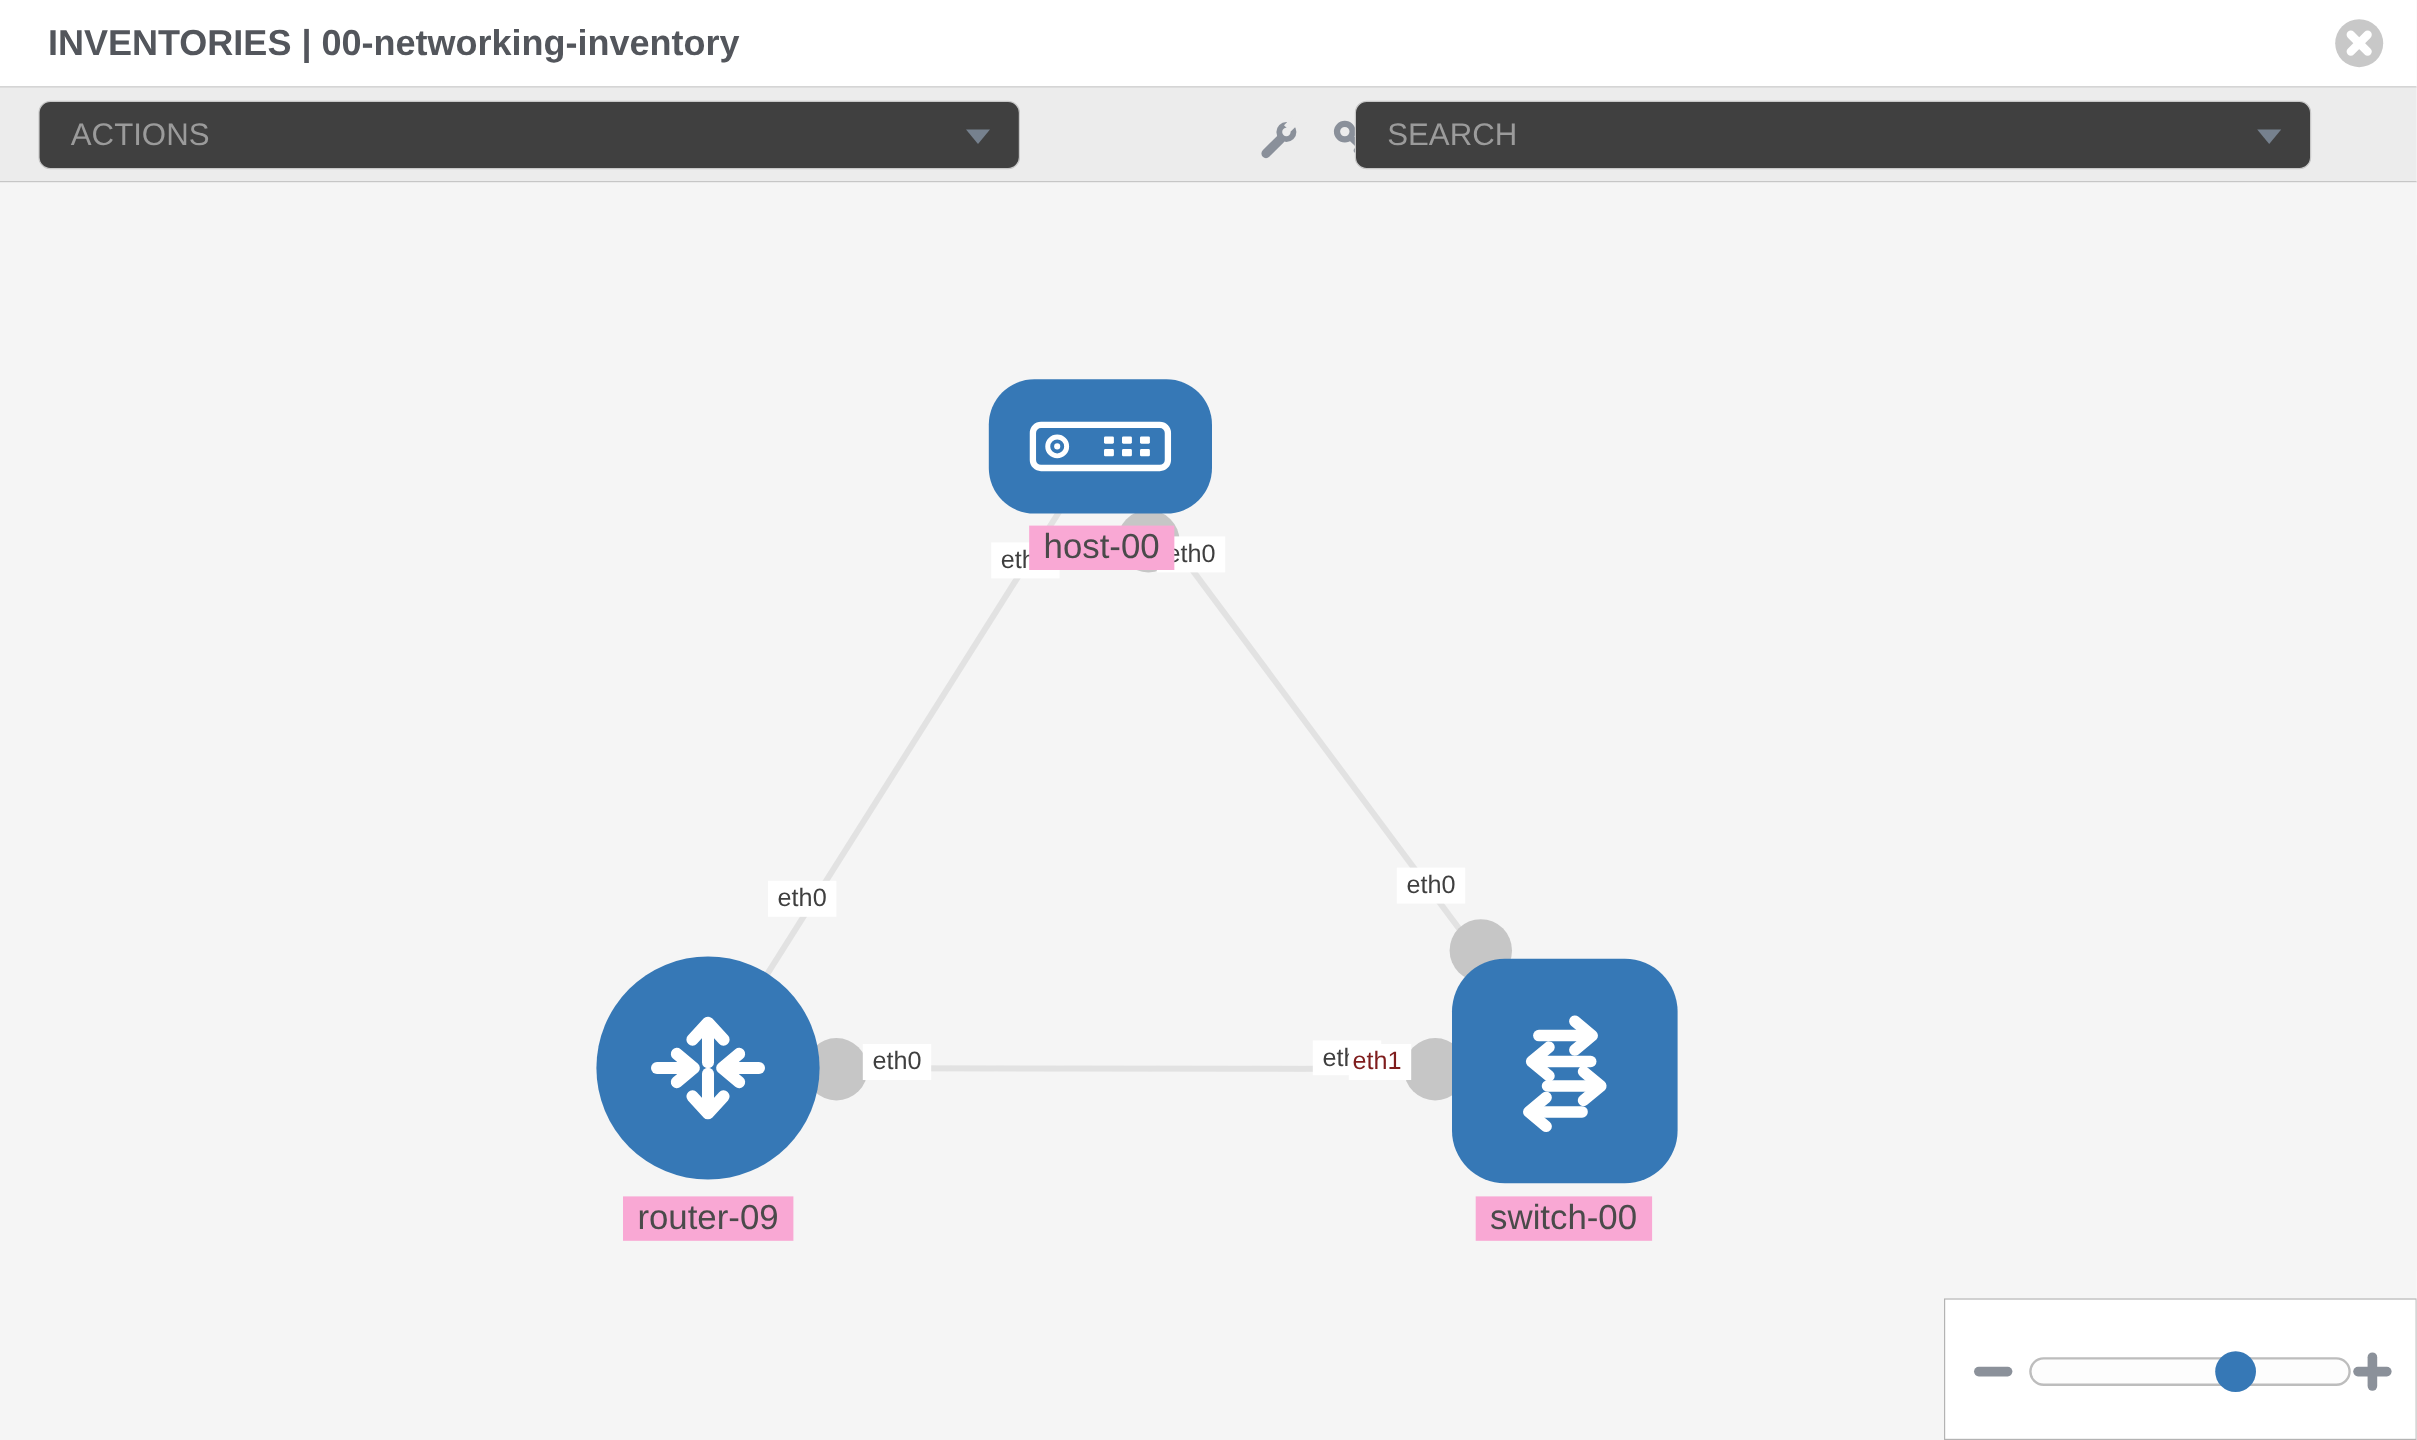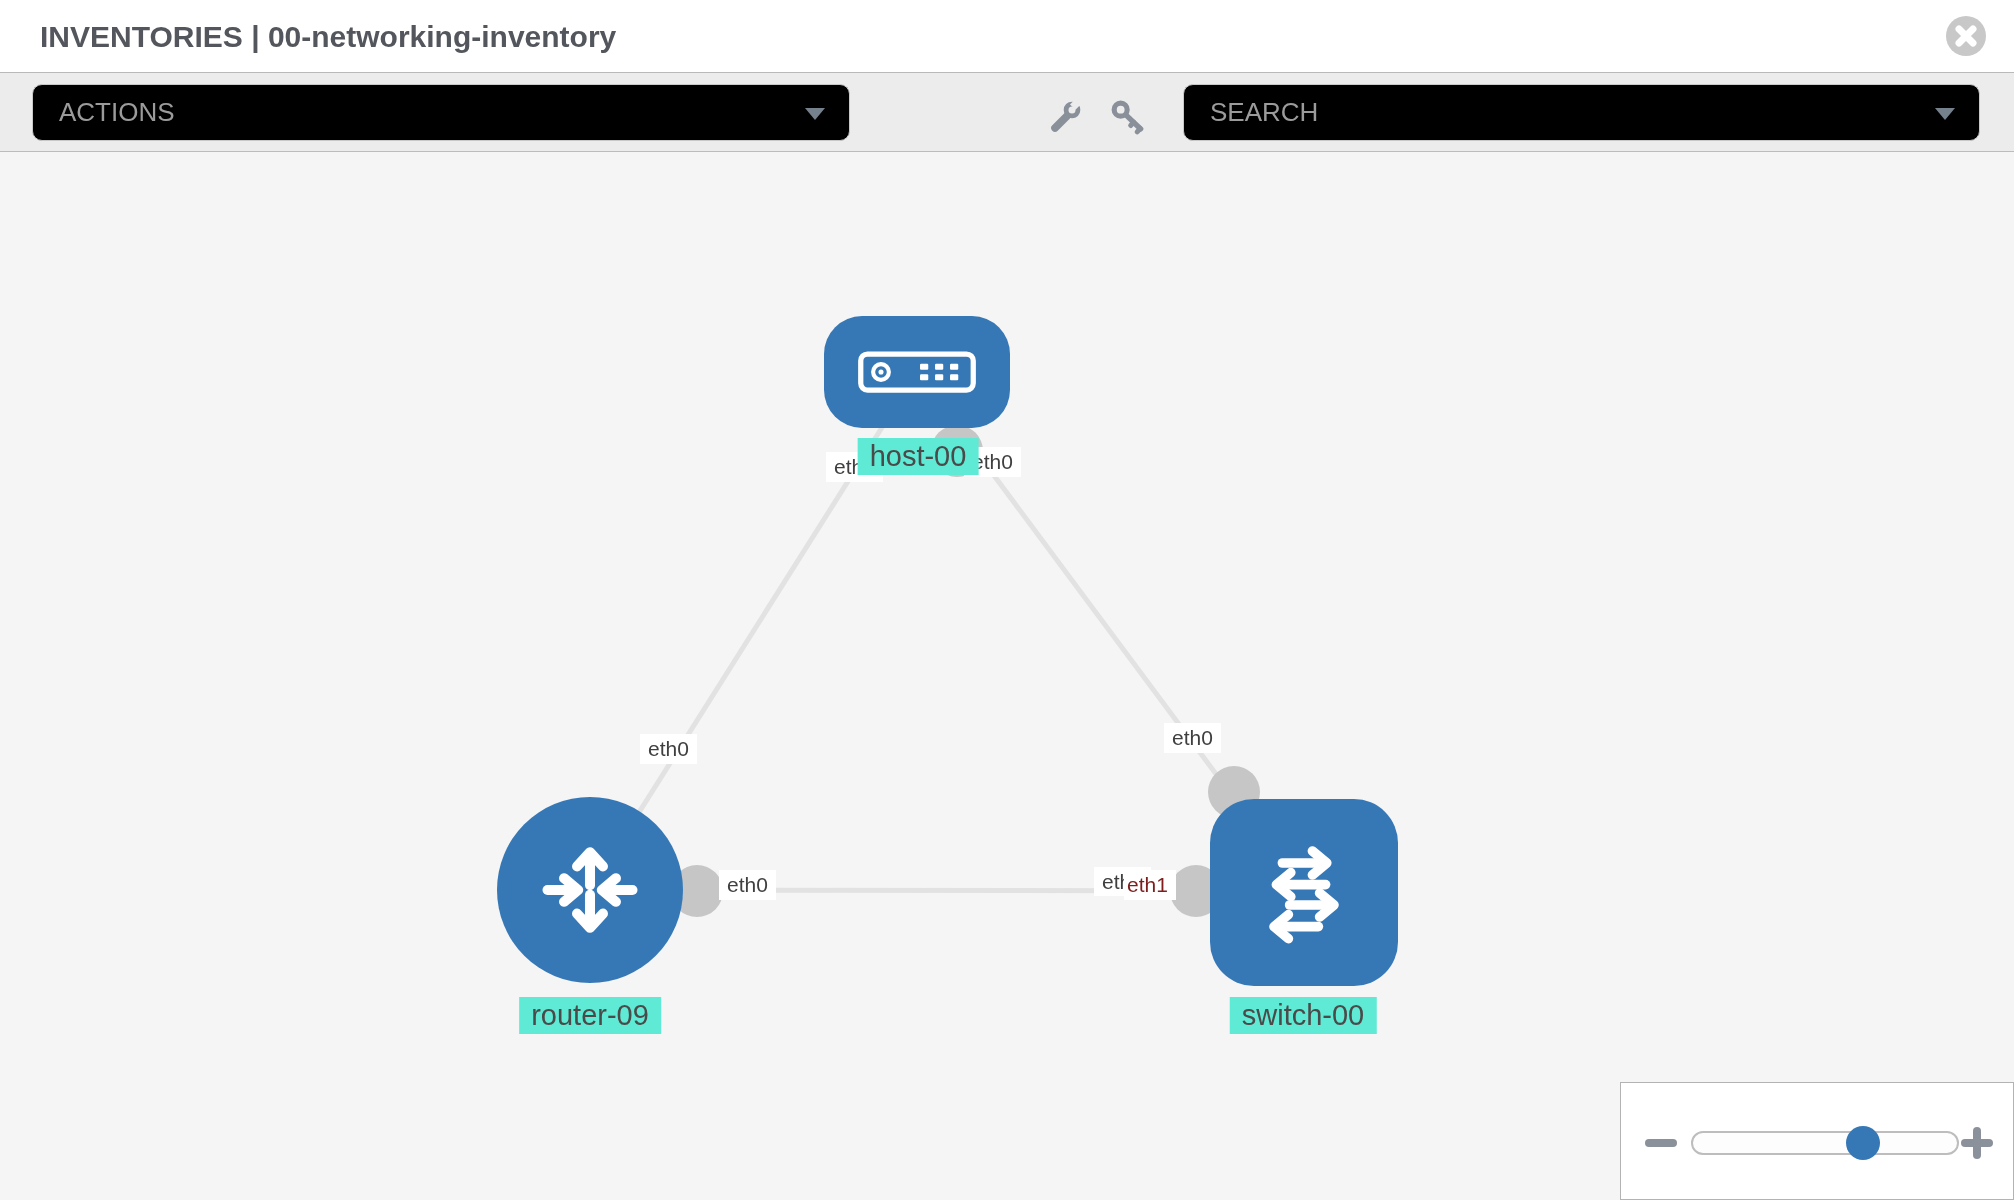--- a/index.html
+++ b/index.html
@@ -10,44 +10,44 @@
   .titlebar{position:absolute;left:0;top:0;width:2014px;height:72px;background:#ffffff;
             border-bottom:1px solid #b9b9b9;}
   .page-title{position:absolute;left:40px;top:20px;font-size:30px;font-weight:700;color:#53565c;}
   .close-btn{position:absolute;right:28px;top:16px;width:40px;height:40px;border-radius:50%;
              background:#c8c8c8;cursor:pointer;}
   .close-btn svg{position:absolute;left:0;top:0;}
 
   
   .toolbar{position:absolute;left:0;top:73px;width:2014px;height:78px;background:#ececec;
            border-bottom:1px solid #bcbcbc;}
-  .select{position:absolute;top:11px;height:55px;background:#000000;border:1px solid #c8c8c8;
+  .select{position:absolute;top:11px;height:55px;background:#404040;border:1px solid #c8c8c8;
           border-radius:10px;display:flex;align-items:center;padding:0 26px;
           color:#9b9b9b;font-size:26px;cursor:pointer;}
   .select .caret{position:absolute;right:24px;top:50%;margin-top:-5px;width:0;height:0;
                  border-left:10px solid transparent;border-right:10px solid transparent;
                  border-top:12px solid #76818e;}
   .select.actions{left:32px;width:764px;}
-  .select.search{left:1183px;width:743px;}
+  .select.search{left:1129px;width:743px;}
   .tool-icon{position:absolute;top:24px;width:40px;height:40px;cursor:pointer;}
   .tool-icon.wrench{left:1045px;}
   .tool-icon.key{left:1108px;}
 
   
   .canvas{position:absolute;left:0;top:152px;width:2014px;height:1048px;background:#f5f5f5;}
   .links-layer{position:absolute;left:0;top:0;z-index:1;}
   .node{position:absolute;z-index:2;background:#3678b6;cursor:pointer;}
   .node svg{position:absolute;}
   .node-router{left:497px;top:645px;width:186px;height:186px;border-radius:50%;}
   .node-host{left:824px;top:164px;width:186px;height:112px;border-radius:38px;}
   .node-switch{left:1210px;top:647px;width:188px;height:187px;border-radius:44px;}
 
   .port{position:absolute;z-index:3;background:#ffffff;color:#3f3f3f;font-size:21px;
         padding:3px 8px;white-space:nowrap;}
-  .node-label{position:absolute;z-index:4;transform:translateX(-50%);background:#5eead4;
+  .node-label{position:absolute;z-index:4;transform:translateX(-50%);background:#f9a8d4;
               color:#4a4a4a;font-size:29px;padding:2px 12px;white-space:nowrap;}
   .port-combo{position:absolute;z-index:3;left:1094px;top:718px;}
   .port-combo .under{background:#ffffff;color:#3f3f3f;font-size:21px;padding:3px 8px;}
   .port-combo .over{position:absolute;left:30px;top:0;background:#ffffff;color:#7f1d1d;
                     font-size:21px;padding:3px 8px 3px 3px;}
 
   
   .zoom-panel{position:absolute;left:1620px;top:1082px;width:394px;height:118px;z-index:5;
               background:#ffffff;border:1px solid #b3b3b3;box-sizing:border-box;}
   .zoom-value{position:absolute;left:0;top:8px;width:100%;text-align:center;

